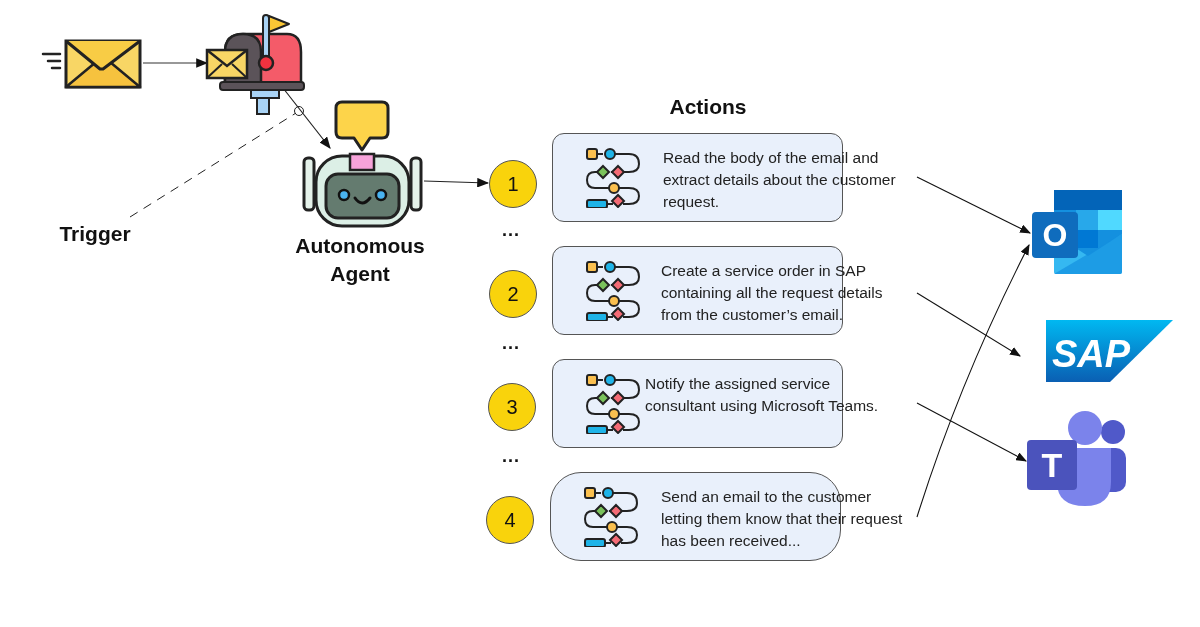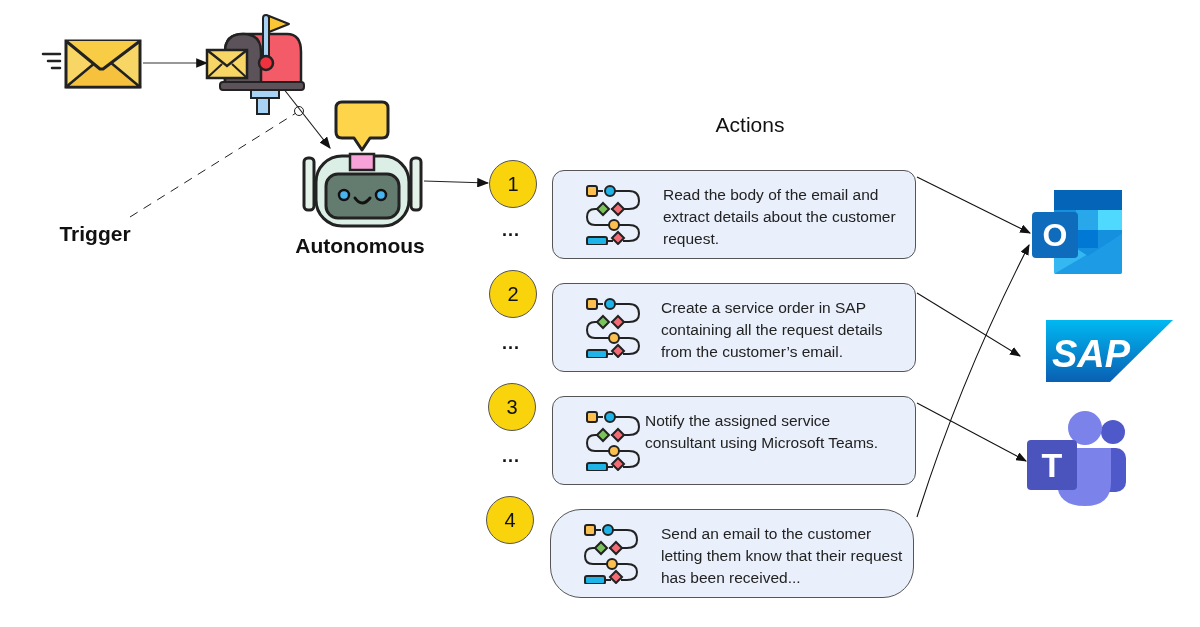--- a/index.html
+++ b/index.html
@@ -1,26 +1,26 @@
 <!DOCTYPE html>
 <html><head>
 <meta charset="utf-8">
 <style>
   html, body { margin: 0; padding: 0; background: #ffffff; }
   body { width: 1200px; height: 627px; position: relative; overflow: hidden;
          font-family: "Liberation Sans", "DejaVu Sans", sans-serif; color: #111; }
   .abs { position: absolute; }
   #wires { position: absolute; left: 0; top: 0; width: 1200px; height: 627px; pointer-events: none; }
   .label-bold { font-weight: bold; font-size: 21px; text-align: center; line-height: 28px; }
-  .actions-title { left: 690px; top: 95px; width: 120px; font-size: 21px; font-weight: normal; text-align: center; margin-top: 18px; }
+  .actions-title { left: 648px; top: 95px; width: 120px; font-size: 21px; font-weight: bold; text-align: center; }
   .step-circle { width: 48px; height: 48px; border-radius: 50%; background: #f9d30c;
                  border: 1.5px solid #555; box-sizing: border-box;
                  display: flex; align-items: center; justify-content: center; font-size: 20px; }
-  .action-card { width: 364px; height: 89px; background: #e9f0fb; border: 1.5px solid #555;
-                 border-radius: 12px; box-sizing: border-box; margin-top: 37px; }
+  .action-card { width: 291px; height: 89px; background: #e9f0fb; border: 1.5px solid #555;
+                 border-radius: 12px; box-sizing: border-box; }
   .action-card .flow { position: absolute; left: 30px; top: 12px; width: 62px; height: 62px; }
   .action-card .text { position: absolute; left: 110px; top: 13px; width: 245px; font-size: 15.5px;
                        line-height: 22px; color: #222; }
   .dots { font-size: 18px; font-weight: bold; letter-spacing: 1px; }
 </style>
 </head>
 <body>
 
 <svg id="wires" viewBox="0 0 1200 627">
   <defs>
@@ -81,20 +81,21 @@
     <rect x="50" y="56" width="24" height="16" fill="#f7a3da" stroke="#222" stroke-width="2.5"></rect>
     <rect x="26" y="76" width="73" height="44" rx="12" fill="#647b6f" stroke="#222" stroke-width="3"></rect>
     <circle cx="44" cy="97" r="5" fill="#49b3f0" stroke="#111" stroke-width="2.5"></circle>
     <circle cx="81" cy="97" r="5" fill="#49b3f0" stroke="#111" stroke-width="2.5"></circle>
     <path d="M55,100 Q62,110 70,100" fill="none" stroke="#111" stroke-width="3" stroke-linecap="round"></path>
   </svg>
 </div>
 
 <div class="abs label-bold" style="left:280px;top:232px;width:160px;">
   <div>Autonomous</div>
+  <div>Agent</div>
 </div>
 
 <div class="abs actions-title">Actions</div>
 
 <div class="abs step-circle" style="left:489px;top:160px;">
     <span>1</span>
   </div>
 <div class="abs step-circle" style="left:489px;top:270px;">
     <span>2</span>
   </div>

